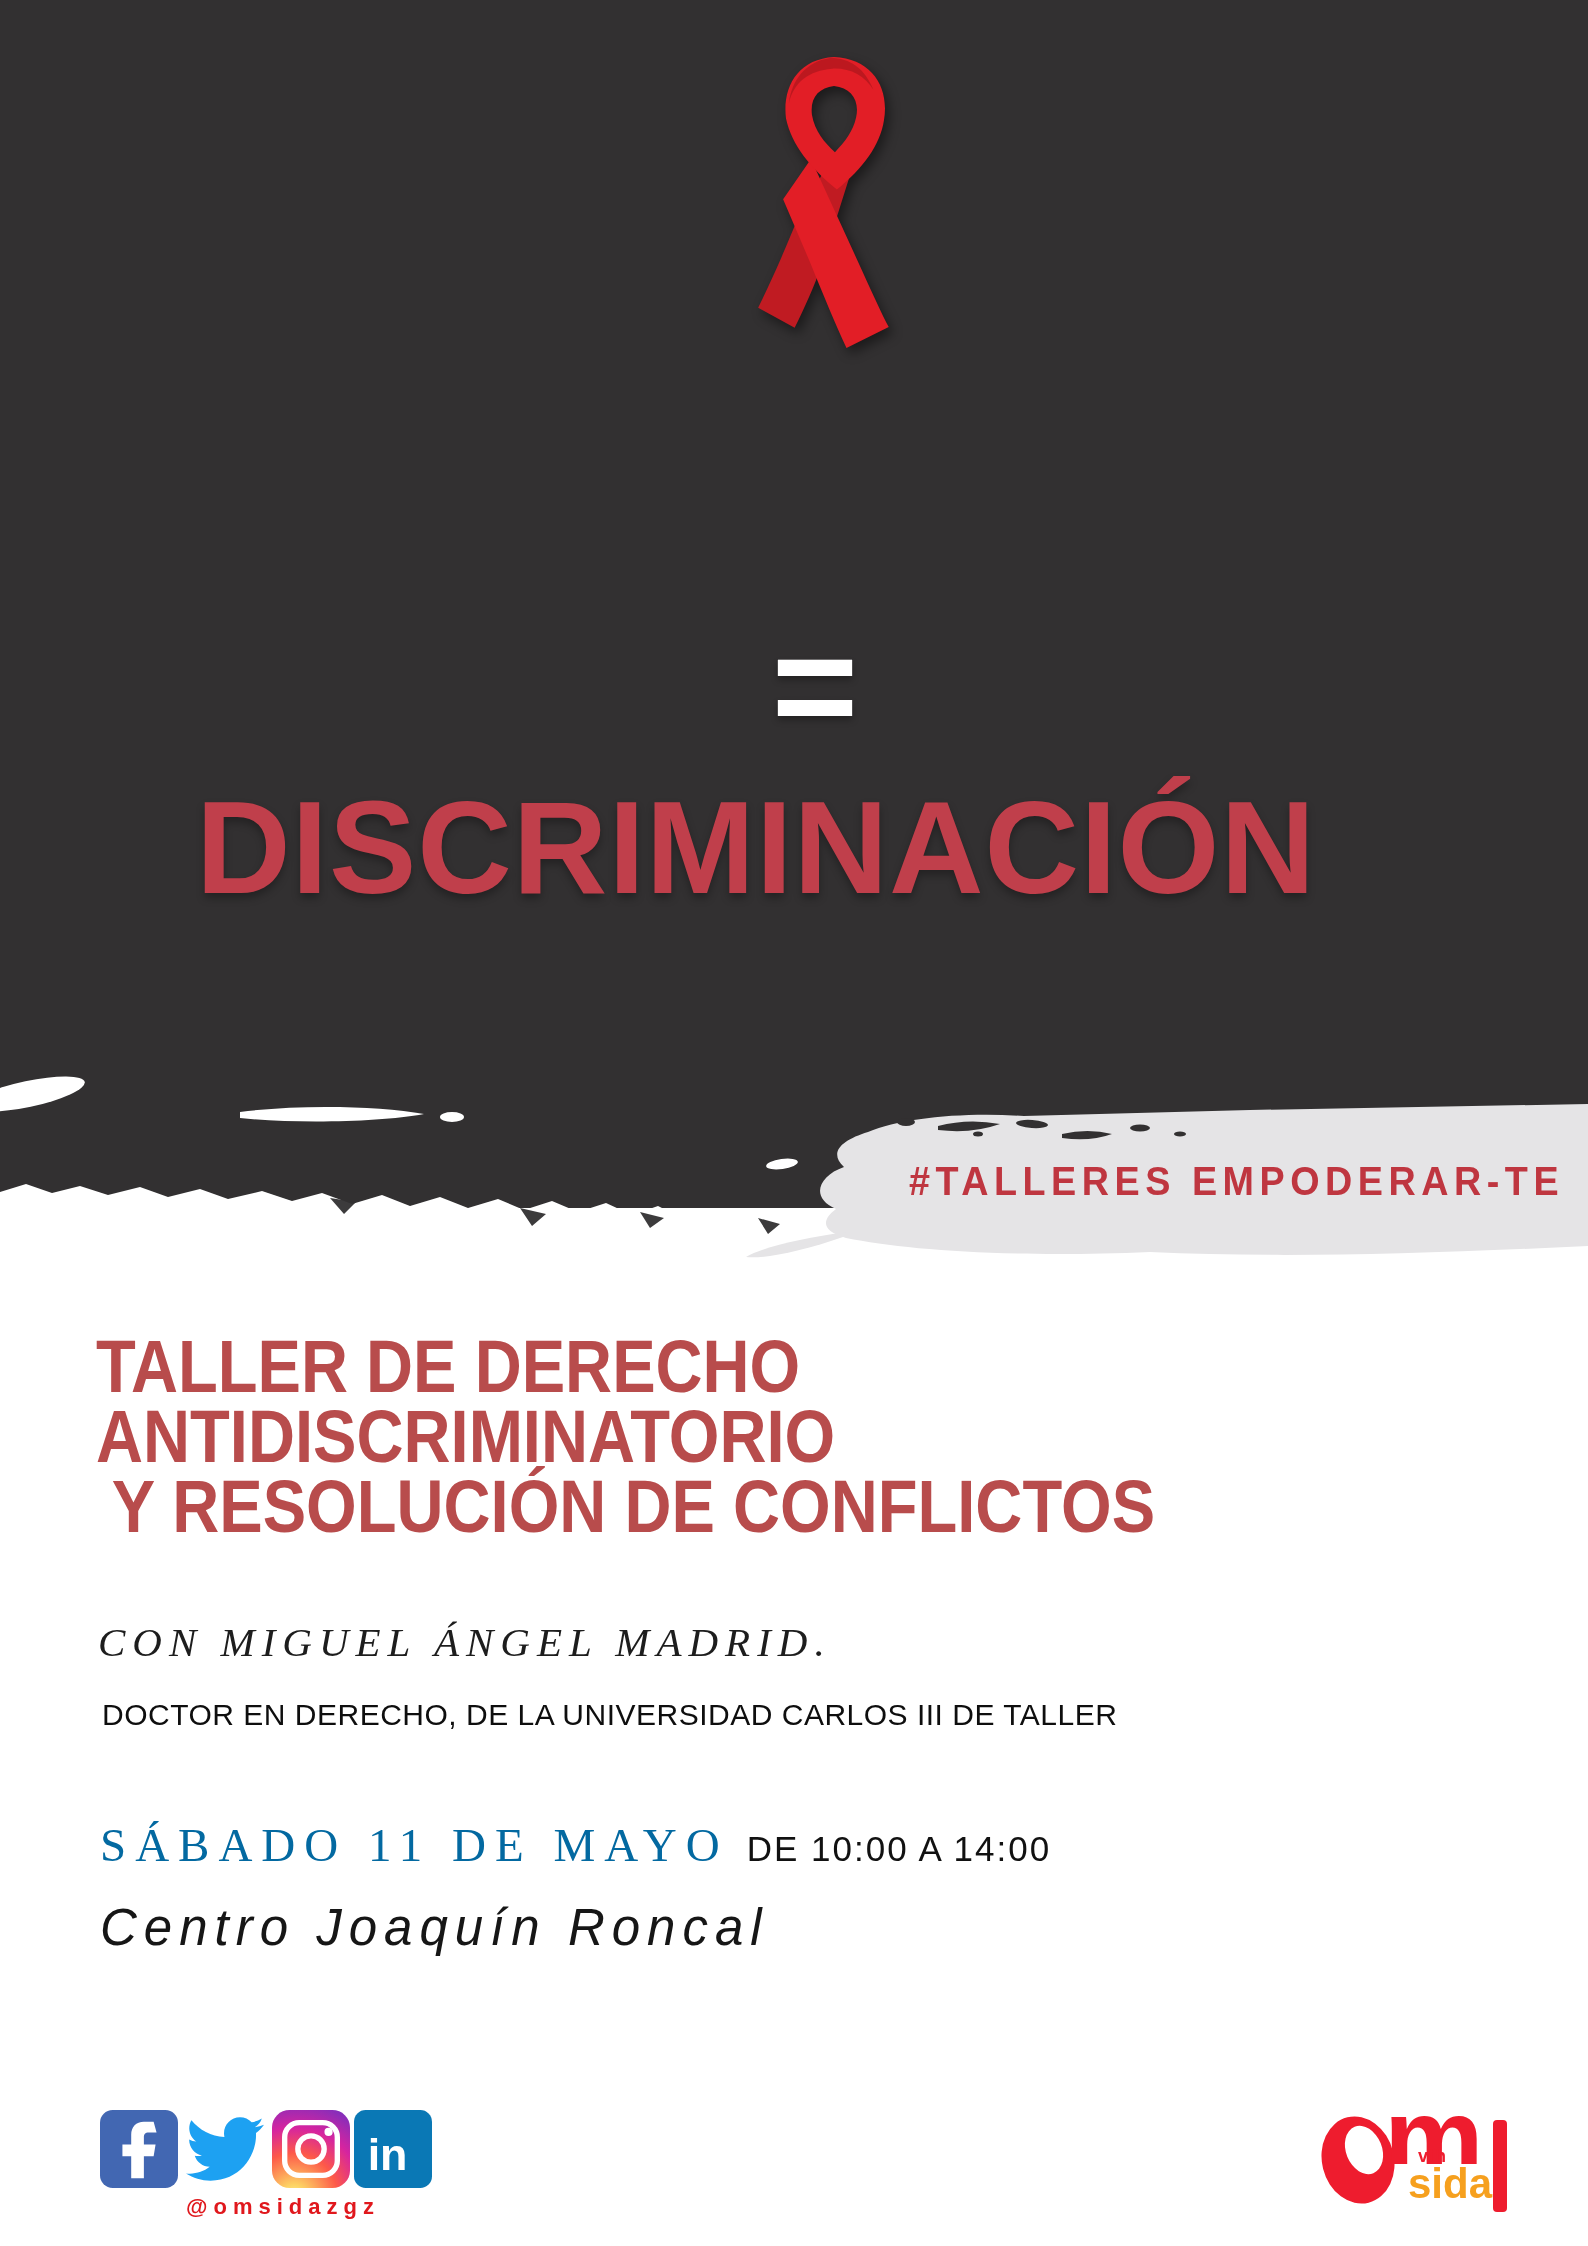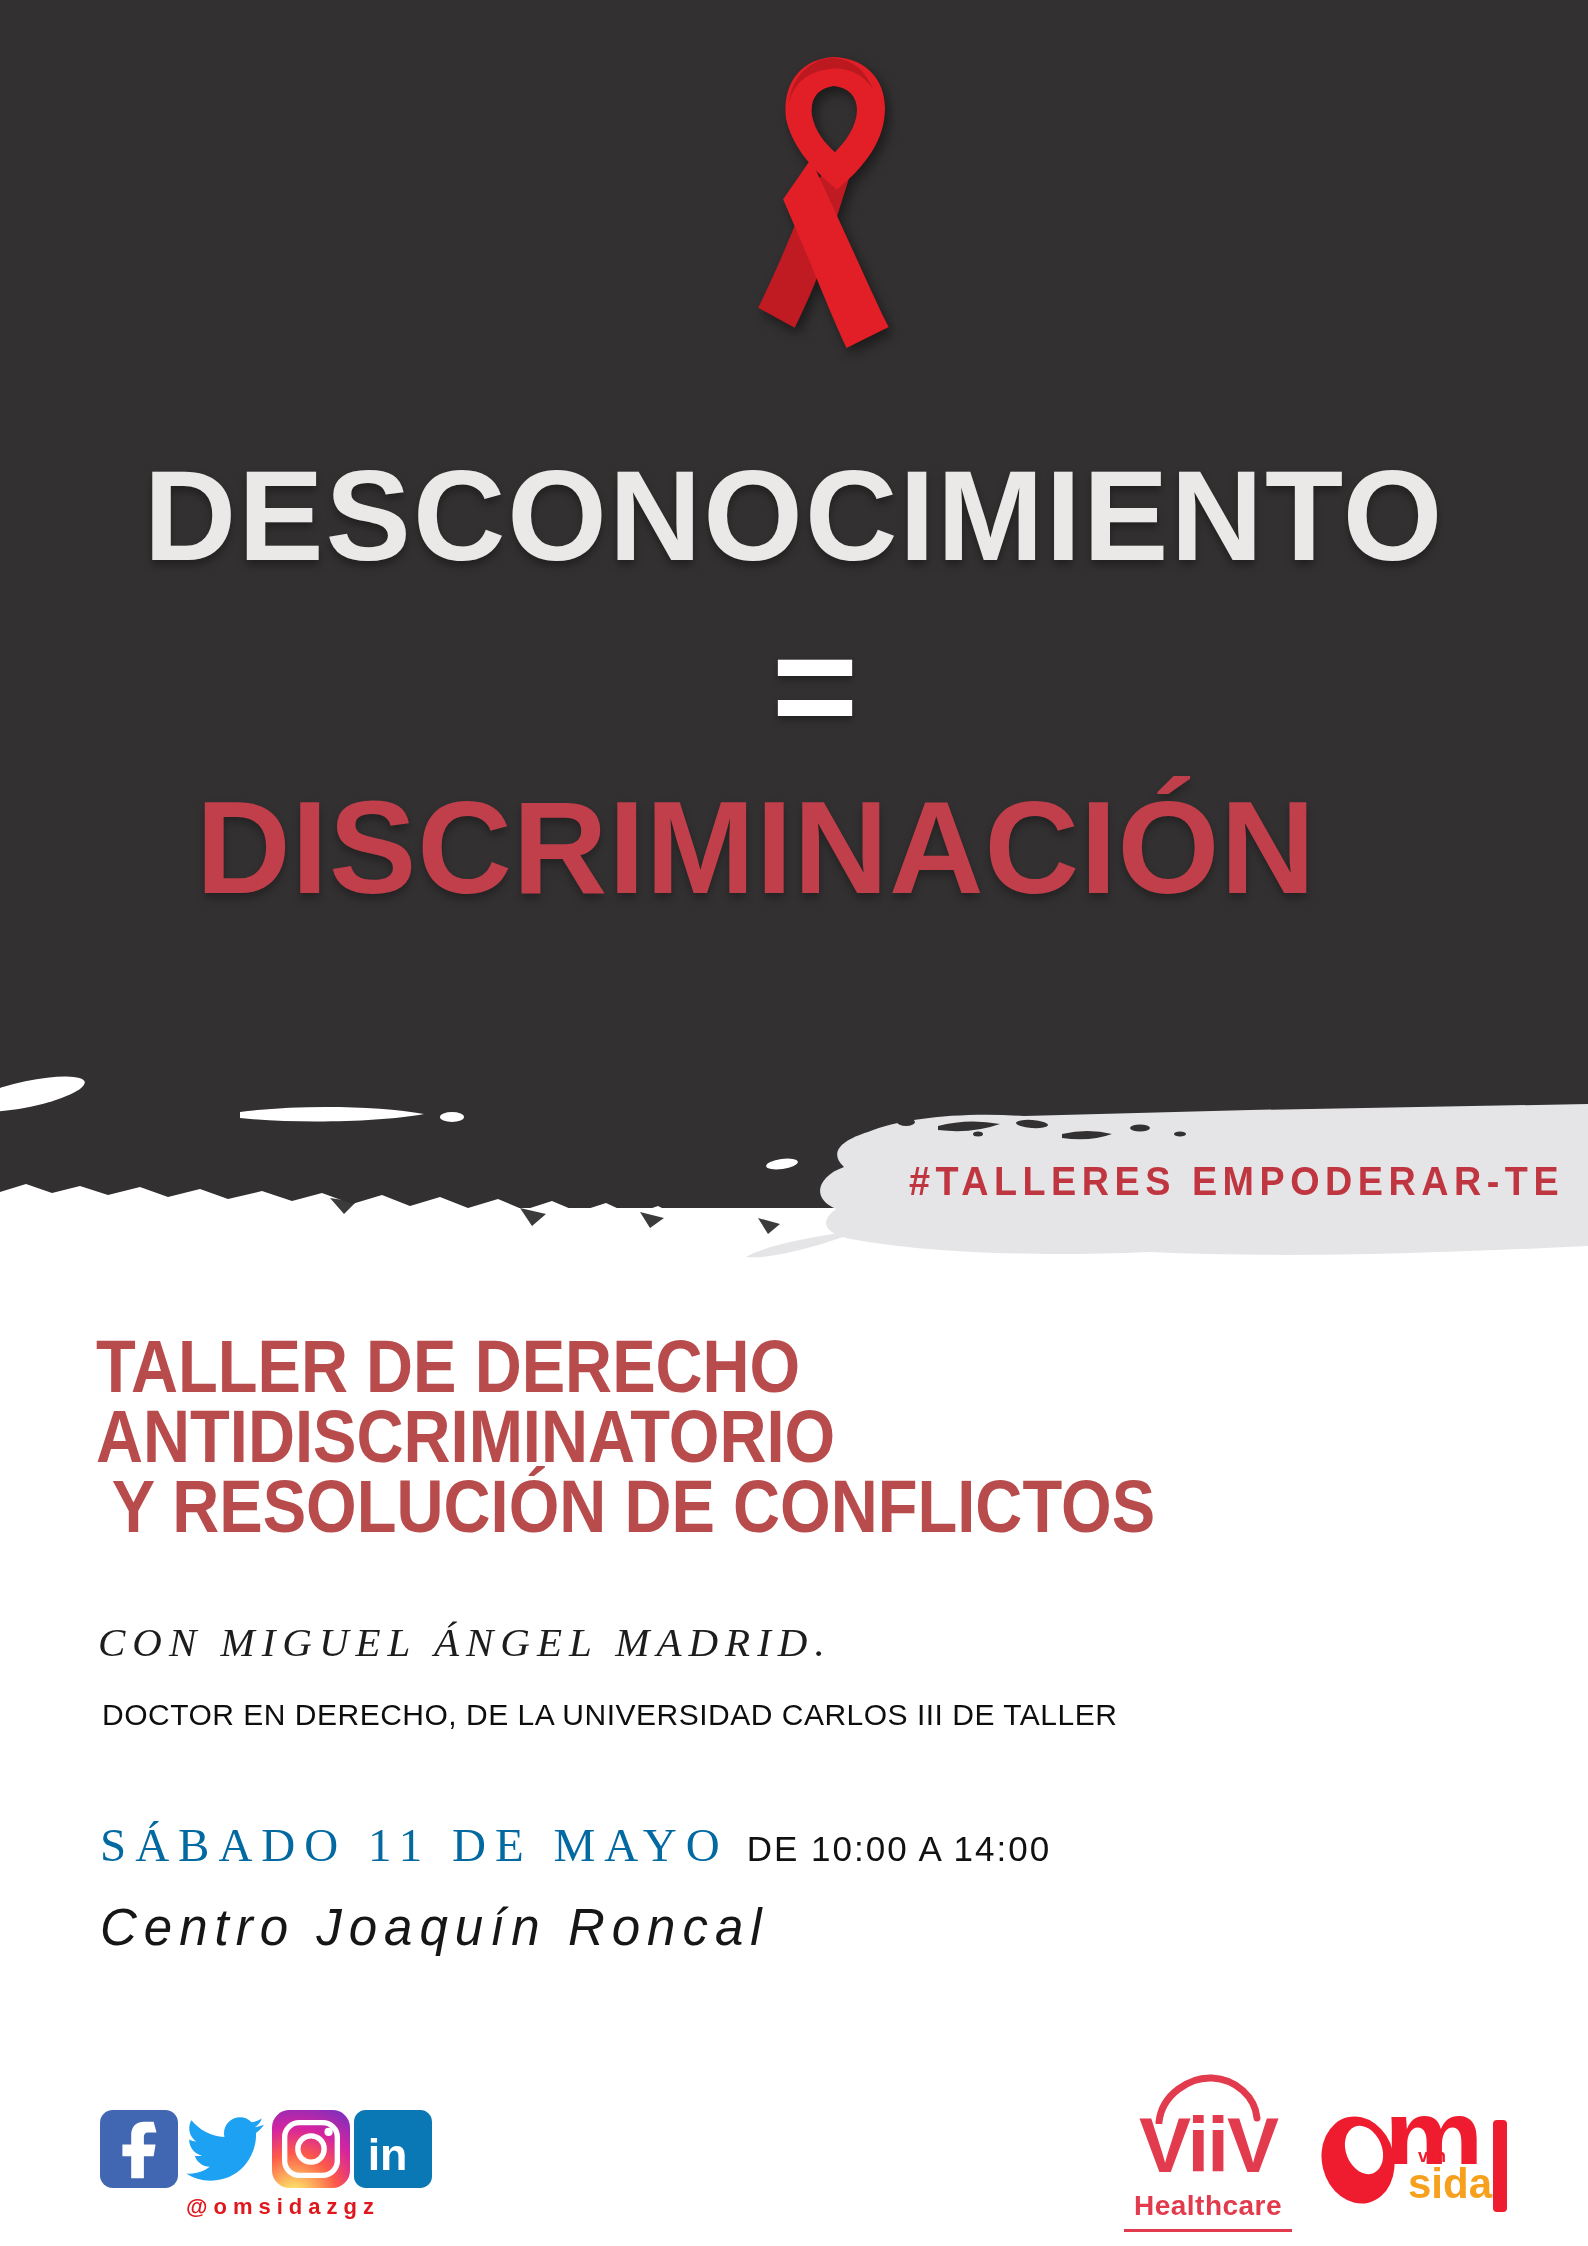--- a/index.html
+++ b/index.html
@@ -101,21 +101,20 @@
     <path d="M122,118 L88,226 C80,250 68,276 59,294 L21,273 C34,247 47,217 59,188 L97,116 Z" fill="#c01b22"></path>
 
     <path d="M76,118 L130,236 C140,258 150,280 157,293 L113,315 C101,289 89,260 76,228 L47,160 Z" fill="#e21e26"></path>
 
     <path fill-rule="evenodd" fill="#e21e26" d="M100,12 C140,14 158,44 152,78 C148,104 130,128 103,150 C76,128 56,104 50,76 C46,44 62,14 100,12 Z
          M100,42 C118,44 127,57 123,75 C120,89 111,101 101,111 C90,101 80,89 77,72 C75,54 84,44 100,42 Z"></path>
 
     <path d="M96,13 C70,17 56,36 53,60 C58,38 74,26 98,24 C116,23 132,31 141,46 C132,24 117,13 96,13 Z" fill="#b5181e" opacity="0.85"></path>
   </svg>
 
-  <div class="title">DESCONOCIMIENTO</div>
   <div class="equals">=</div>
   <div class="subtitle">DISCRIMINACIÓN</div>
 
   <svg class="transition" viewBox="0 0 1588 260" aria-hidden="true">
 
     <path fill="#ffffff" d="M0,132 L26,124 52,133 80,126 108,135 140,127 168,137 200,129 228,139 262,131
       292,141 322,133 352,144 382,135 410,146 440,137 468,148 498,139 524,150 552,141 578,152 606,143
       632,155 658,146 682,158 706,149 730,161 754,152 776,164 800,155 822,167 844,158 862,150
       900,112 960,104 1030,100 1100,98 1200,96 1320,94 1450,92 1588,90 L1588,260 L0,260 Z"></path>
 
@@ -182,27 +181,20 @@
       <circle cx="40" cy="40" r="13.5" fill="none" stroke="#ffffff" stroke-width="5.5"></circle>
       <circle cx="58" cy="22.5" r="4.2" fill="#ffffff"></circle>
     </svg>
     <svg width="78" height="78" viewBox="0 0 80 80" aria-hidden="true">
       <rect x="0" y="0" width="80" height="80" rx="12" fill="#0a78b5"></rect>
       <text x="14" y="62" font-family="Liberation Sans, sans-serif" font-size="46" font-weight="800" fill="#ffffff">in</text>
     </svg>
   </div>
   <div class="handle">@omsidazgz</div>
 
-  <div class="viiv">
-    <svg class="arc" width="112" height="52" viewBox="0 0 112 52" aria-hidden="true">
-      <path d="M7,50 C10,22 38,5 60,6 C84,7 103,25 105,46" fill="none" stroke="#e23b4e" stroke-width="7" stroke-linecap="round"></path>
-    </svg>
-    <div class="viiv-word">ViiV</div>
-    <div class="viiv-sub">Healthcare</div>
-  </div>
 
   <div class="omsida">
     <svg class="om-o" width="80" height="96" viewBox="0 0 80 96" aria-hidden="true">
       <ellipse cx="38" cy="48" rx="36" ry="44" fill="#ee1c2e" transform="rotate(-14 38 48)"></ellipse>
       <ellipse cx="44" cy="38" rx="18" ry="25" fill="#ffffff" transform="rotate(-22 44 38)"></ellipse>
     </svg>
     <span class="om-m-wrap">
         <span class="om-m">m</span>
       </span>
     <div class="om-bar"></div>

